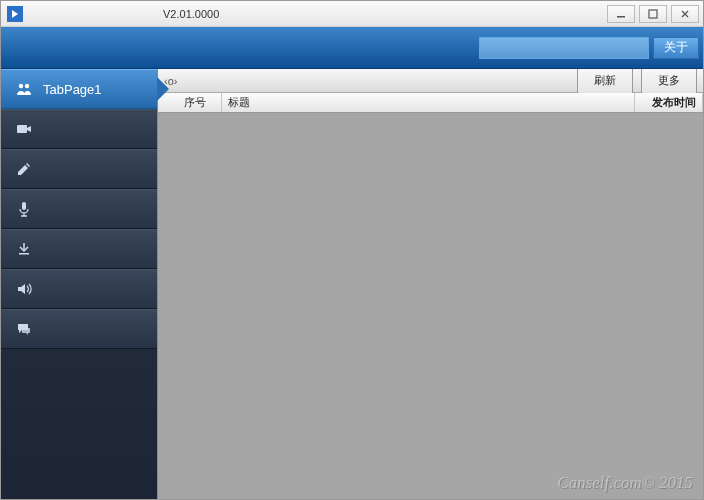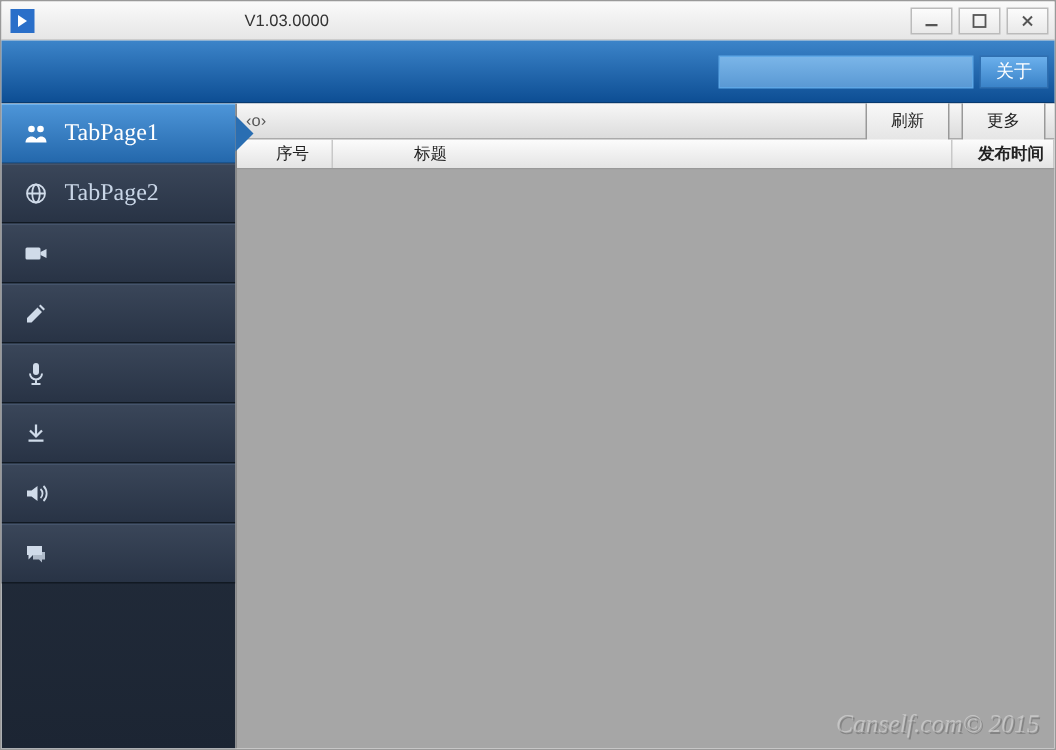--- a/index.html
+++ b/index.html
@@ -135,21 +135,21 @@
   border-left: 12px solid #2a6eb2;
   z-index: 2;
 }
 .side-item .icon {
   width: 18px; height: 18px;
   display: flex; align-items: center; justify-content: center;
   color: #d0dbe9;
   flex-shrink: 0;
 }
 .side-item.active .icon { color: #fff; }
-.side-item .label { font-size: 16px; white-space: nowrap; overflow: hidden; text-overflow: ellipsis; font-family: Liberation Serif, serif; }
+.side-item .label { font-size: 13px; white-space: nowrap; overflow: hidden; text-overflow: ellipsis; }
 
 .main {
   flex: 1;
   display: flex;
   flex-direction: column;
   background: #a6a6a6;
   border-left: 1px solid #888;
   position: relative;
 }
 .toolbar {
@@ -185,21 +185,21 @@
   color: #222;
 }
 .table-head .col {
   padding: 0 6px;
   height: 100%;
   display: flex;
   align-items: center;
   border-right: 1px solid #c8c8c8;
 }
 .col-seq { width: 44px; margin-left: 20px; }
-.col-title { flex: 1; margin-left: 48px; }
+.col-title { flex: 1; }
 .col-pub { width: 68px; border-right: none; justify-content: flex-end; font-weight: bold; }
 .content-area {
   flex: 1;
   background: #a6a6a6;
 }
 .watermark {
   position: absolute;
   right: 10px;
   bottom: 6px;
   font-size: 17px;
@@ -214,21 +214,21 @@
 <body>
 
 <div class="window">
 
   <div class="titlebar">
     <div class="app-icon">
       <svg viewBox="0 0 10 10">
           <path d="M2 1 L8 5 L2 9 Z" fill="#fff"></path>
         </svg>
     </div>
-    <span class="version">V1.03.0000</span>
+    <span class="version">V2.01.0000</span>
     <div class="win-controls">
       <div class="winbtn">
         <svg width="10" height="10" viewBox="0 0 10 10">
             <rect x="1" y="7" width="8" height="1.5" fill="#555"></rect>
           </svg>
       </div>
       <div class="winbtn">
         <svg width="10" height="10" viewBox="0 0 10 10">
             <rect x="1" y="1" width="8" height="8" fill="none" stroke="#555" stroke-width="1.2"></rect>
           </svg>
@@ -253,30 +253,20 @@
     <div class="sidebar">
       <div class="side-item active">
         <span class="icon">
           <svg viewBox="0 0 16 16" width="16" height="16" fill="currentColor">
               <circle cx="5" cy="5" r="2.2"></circle>
               <circle cx="11" cy="5" r="2.2"></circle>
               <path d="M1 14c0-2.5 2-4 4-4s4 1.5 4 4H1zM8 14c0-2.5 1.5-4 3.5-4S15 11.5 15 14H8z"></path>
             </svg>
         </span>
         <span class="label">TabPage1</span>
-      </div>
-      <div class="side-item">
-        <span class="icon">
-          <svg viewBox="0 0 16 16" width="16" height="16" fill="none" stroke="currentColor" stroke-width="1.2">
-              <circle cx="8" cy="8" r="6"></circle>
-              <ellipse cx="8" cy="8" rx="2.5" ry="6"></ellipse>
-              <path d="M2 8h12"></path>
-            </svg>
-        </span>
-        <span class="label">TabPage2</span>
       </div>
       <div class="side-item">
         <span class="icon">
           <svg viewBox="0 0 16 16" width="16" height="16" fill="currentColor">
               <rect x="1" y="4" width="10" height="8" rx="1"></rect>
               <path d="M11 7l4-2v6l-4-2z"></path>
             </svg>
         </span>
         <span class="label"></span>
       </div>

